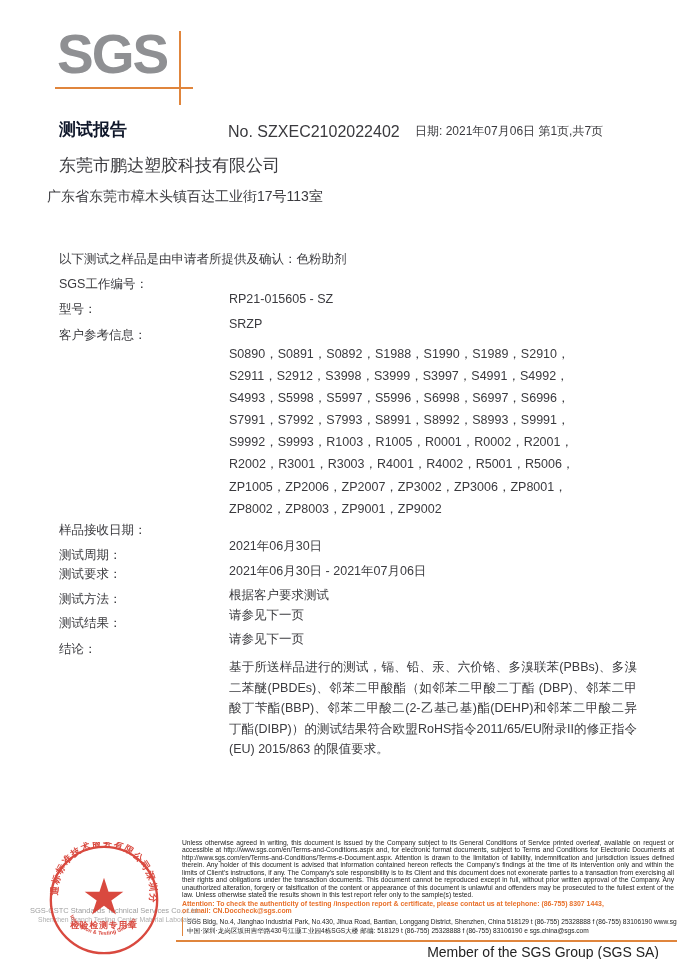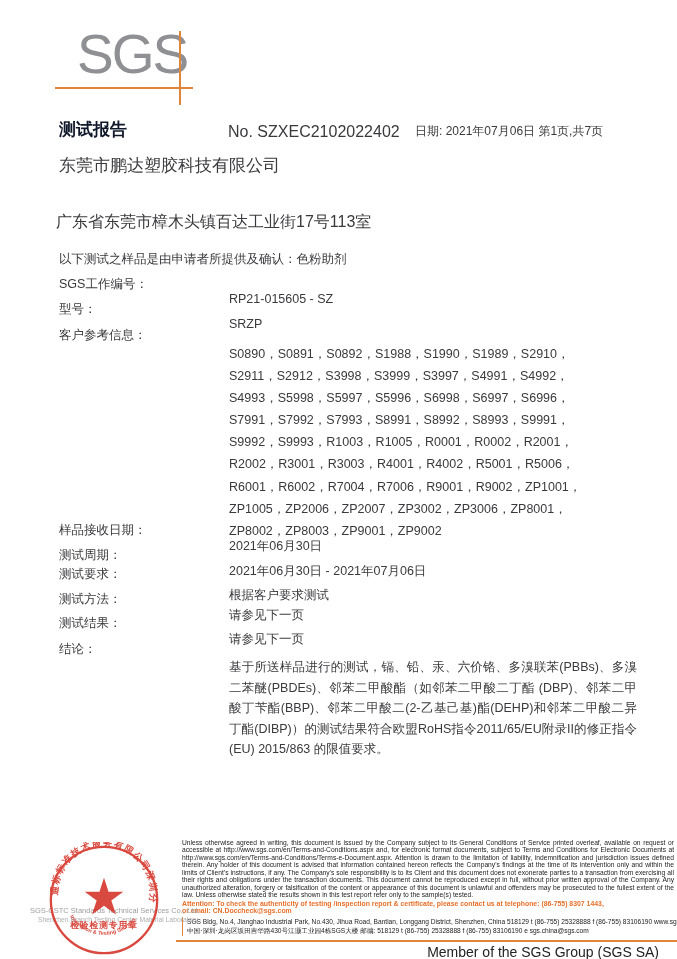--- a/index.html
+++ b/index.html
@@ -5,33 +5,33 @@
   * { margin:0; padding:0; box-sizing:border-box; }
   html,body { background:#ffffff; }
   body { font-family:"Liberation Sans","DejaVu Sans",sans-serif; color:#3a3a3e; }
   .page {
     position:relative; width:677px; height:959px; background:#fff; overflow:hidden;
   }
 
   
   .logo-text {
     position:absolute; left:57px; top:22px;
-    font-size:55px; font-weight:normal; color:#8f9093;
-    letter-spacing:-2px; font-family:"Liberation Sans","DejaVu Sans",sans-serif;margin-left:20px;
+    font-size:55px; font-weight:bold; color:#8f9093;
+    letter-spacing:-2px; font-family:"Liberation Sans","DejaVu Sans",sans-serif;
   }
   .logo-hline { position:absolute; left:55px; top:87px; width:138px; height:2px; background:#e0853c; }
   .logo-vline { position:absolute; left:179px; top:31px; width:2px; height:74px; background:#e0853c; }
 
   .doc-title { position:absolute; left:59px; top:118px; font-size:17px; font-weight:bold; color:#0f172a; }
   .report-no { position:absolute; left:228px; top:123px; font-size:16px; }
   .date-page { position:absolute; left:415px; top:123px; font-size:12px; }
 
   
   .applicant-name { position:absolute; left:59px; top:154px; font-size:17px; }
-  .applicant-address { position:absolute; left:56px; top:188px; font-size:16px;margin-top:24px; }
+  .applicant-address { position:absolute; left:47px; top:188px; font-size:14px; }
   .sample-statement { position:absolute; left:59px; top:251px; font-size:12.5px; }
 
   
   .flabel { position:absolute; left:59px; font-size:12.5px; }
   .fvalue { position:absolute; left:229px; font-size:12.5px;margin-top:16px; }
   .ref-lines span { display:block; line-height:22.1px; font-size:12.5px; }
   .conclusion-value { width:408px; line-height:20.6px; text-align:justify; }
 
   
   .footer-block { position:absolute; left:182px; top:839px; width:492px; }
@@ -77,21 +77,20 @@
   <div class="fvalue" style="top:301px">SRZP</div>
 
   <div class="flabel" style="top:327px">客户参考信息：</div>
   <div class="fvalue ref-lines" style="top:327px">
     <span>S0890，S0891，S0892，S1988，S1990，S1989，S2910，</span>
     <span>S2911，S2912，S3998，S3999，S3997，S4991，S4992，</span>
     <span>S4993，S5998，S5997，S5996，S6998，S6997，S6996，</span>
     <span>S7991，S7992，S7993，S8991，S8992，S8993，S9991，</span>
     <span>S9992，S9993，R1003，R1005，R0001，R0002，R2001，</span>
     <span>R2002，R3001，R3003，R4001，R4002，R5001，R5006，</span>
-    <span>R6001，R6002，R7004，R7006，R9001，R9002，ZP1001，</span>
     <span>ZP1005，ZP2006，ZP2007，ZP3002，ZP3006，ZP8001，</span>
     <span>ZP8002，ZP8003，ZP9001，ZP9002</span>
   </div>
 
   <div class="flabel" style="top:522px">样品接收日期：</div>
   <div class="fvalue" style="top:522px">2021年06月30日</div>
 
   <div class="flabel" style="top:547px">测试周期：</div>
   <div class="fvalue" style="top:547px">2021年06月30日 - 2021年07月06日</div>
 

